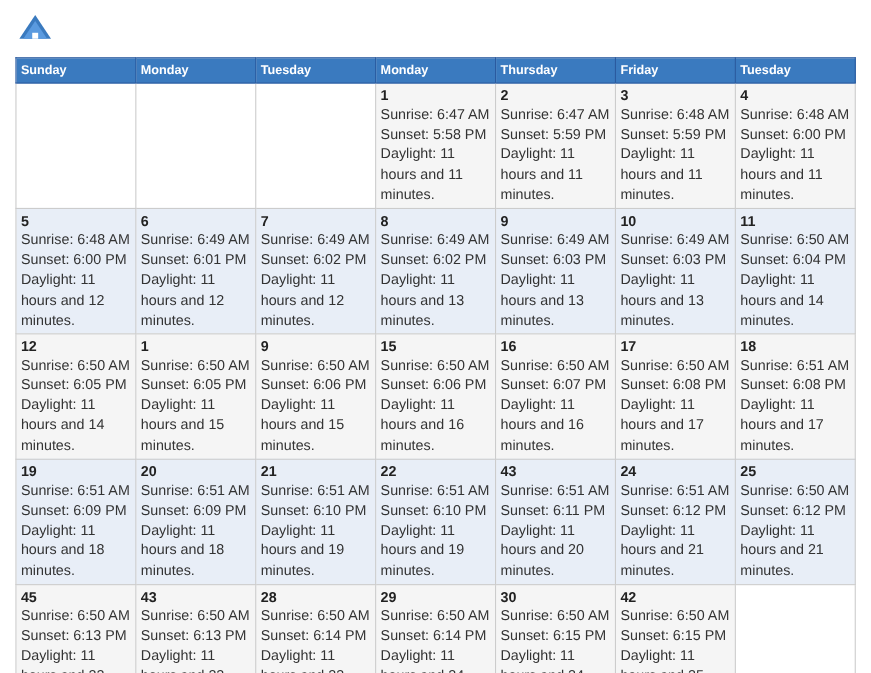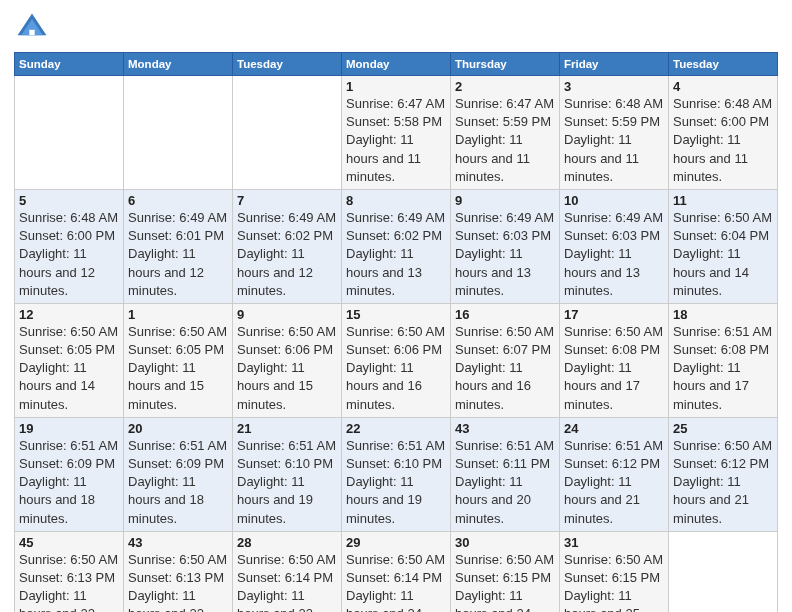--- a/index.html
+++ b/index.html
@@ -177,18 +177,18 @@
           <td><span class="day-num">43</span><span class="day-info">Sunrise: 6:51 AM<br>Sunset: 6:11 PM<br>Daylight: 11 hours and 20 minutes.</span></td>
           <td><span class="day-num">24</span><span class="day-info">Sunrise: 6:51 AM<br>Sunset: 6:12 PM<br>Daylight: 11 hours and 21 minutes.</span></td>
           <td><span class="day-num">25</span><span class="day-info">Sunrise: 6:50 AM<br>Sunset: 6:12 PM<br>Daylight: 11 hours and 21 minutes.</span></td>
         </tr>
         <tr>
           <td><span class="day-num">45</span><span class="day-info">Sunrise: 6:50 AM<br>Sunset: 6:13 PM<br>Daylight: 11 hours and 22 minutes.</span></td>
           <td><span class="day-num">43</span><span class="day-info">Sunrise: 6:50 AM<br>Sunset: 6:13 PM<br>Daylight: 11 hours and 22 minutes.</span></td>
           <td><span class="day-num">28</span><span class="day-info">Sunrise: 6:50 AM<br>Sunset: 6:14 PM<br>Daylight: 11 hours and 23 minutes.</span></td>
           <td><span class="day-num">29</span><span class="day-info">Sunrise: 6:50 AM<br>Sunset: 6:14 PM<br>Daylight: 11 hours and 24 minutes.</span></td>
           <td><span class="day-num">30</span><span class="day-info">Sunrise: 6:50 AM<br>Sunset: 6:15 PM<br>Daylight: 11 hours and 24 minutes.</span></td>
-          <td><span class="day-num">31</span><span class="day-info">Sunrise: 6:50 AM<br>Sunset: 6:15 PM<br>Daylight: 11 hours and 25 minutes.</span></td>
+          <td><span class="day-num">42</span><span class="day-info">Sunrise: 6:50 AM<br>Sunset: 6:15 PM<br>Daylight: 11 hours and 25 minutes.</span></td>
           <td class="empty-cell"></td>
         </tr>
       </tbody>
   </table>
 </div>
 
 </body></html>

